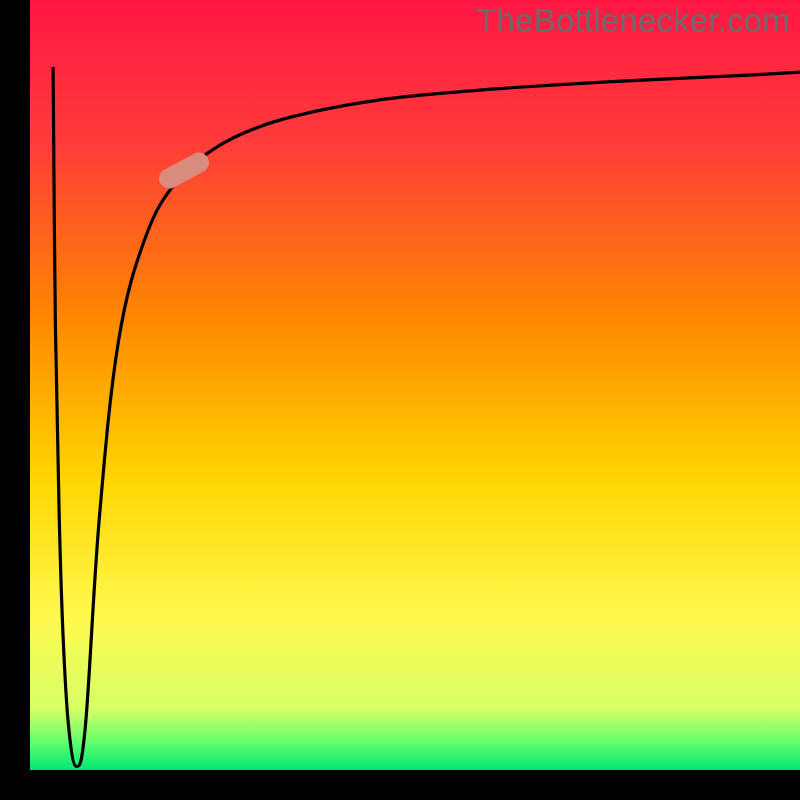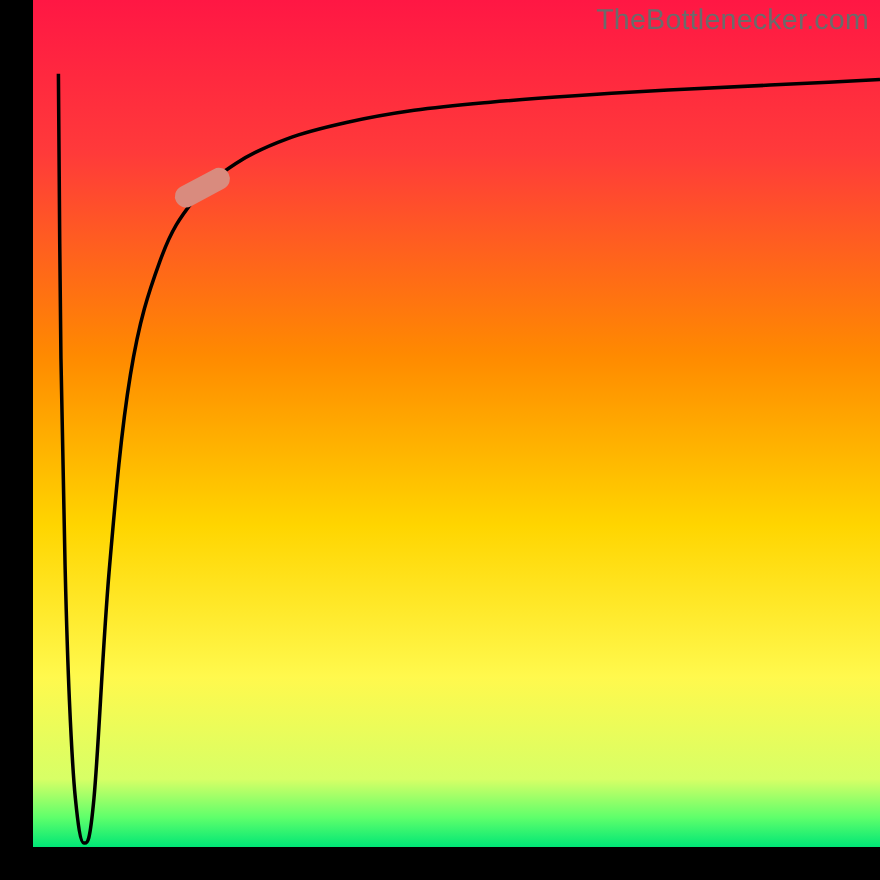--- a/index.html
+++ b/index.html
@@ -13,21 +13,21 @@
   }
   .stage {
     position: relative;
     width: 800px;
     height: 800px;
   }
   .watermark {
     position: absolute;
     top: 2px;
     right: 10px;
-    font-size: 26px;
+    font-size: 33px;
     font-weight: 500;
     color: #6b6b6b;
     letter-spacing: 0.2px;
     z-index: 30;
     pointer-events: none;
   }
   .plot-wrap {
     position: absolute;
     left: 0;
     top: 0;

